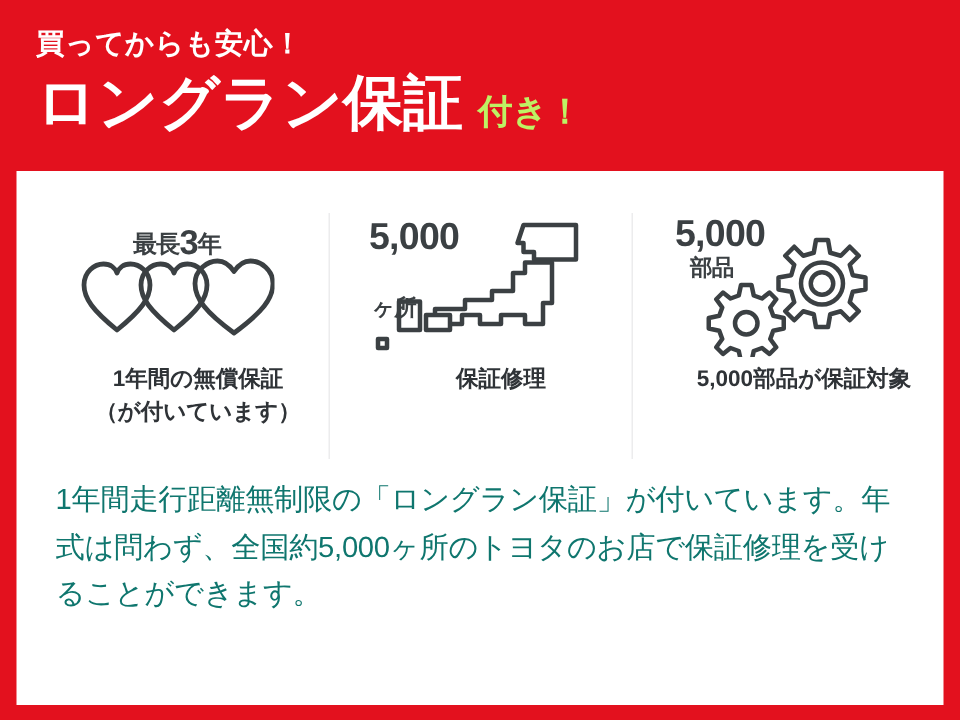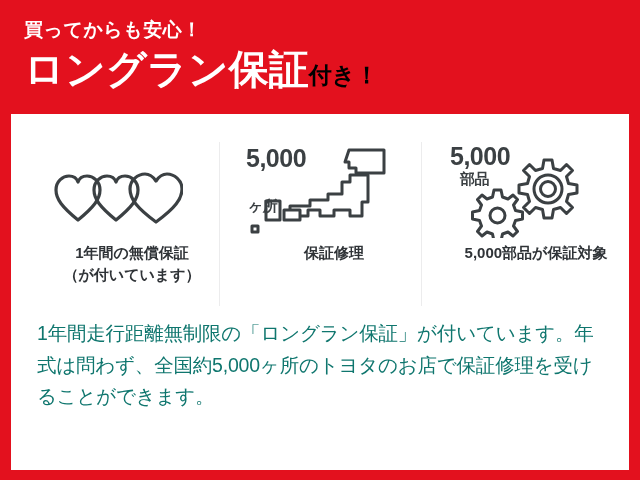--- a/index.html
+++ b/index.html
@@ -20,44 +20,46 @@
   
   .header {
     position: absolute;
     left: 0;
     top: 0;
     width: 640px;
     height: 114px;
     background: #e3111e;
     box-sizing: border-box;
     padding: 20px 0 16px 24px;
+    font-family: Liberation Serif, serif;
   }
   .header-kicker {
     color: #ffffff;
     font-size: 19px;
     font-weight: bold;
     letter-spacing: 0.5px;
     line-height: 1;
     margin: 0 0 10px 0;
     white-space: nowrap;
   }
   .headline-row {
     display: flex;
     align-items: baseline;
+    gap: 10px;
     white-space: nowrap;
   }
   .headline-main {
     color: #ffffff;
     font-size: 40px;
     font-weight: bold;
     line-height: 1;
     letter-spacing: 0px;
   }
   .headline-suffix {
-    color: #000000;
+    color: #bef264;
     font-size: 23px;
     font-weight: bold;
     line-height: 1;
   }
 
   
   .card {
     position: absolute;
     left: 11px;
     top: 114px;
@@ -216,20 +218,23 @@
     </div>
   </div>
 
   <div class="card">
 
     <div class="features">
 
       <div class="feature">
         <div class="icon-block">
           <div class="icon-inner">
+            <div class="big-num c1-label">
+              <span>最長</span><span class="num3">3</span><span>年</span>
+            </div>
             <svg class="hearts" width="130" height="52" viewBox="0 0 130 52">
               <g fill="none" stroke="#3b4043" stroke-width="3.2" stroke-linejoin="round">
                 <path d="M25 48 C9 35 3 27 3 18 C3 9 10 4 16 4 C21 4 24 7 25 10 C26 7 29 4 34 4 C40 4 47 9 47 18 C47 27 41 35 25 48 Z"></path>
                 <path d="M63 48 C47 35 41 27 41 18 C41 9 48 4 54 4 C59 4 62 7 63 10 C64 7 67 4 72 4 C78 4 85 9 85 18 C85 27 79 35 63 48 Z"></path>
                 <path d="M103 50 C84 36 77 27 77 17 C77 8 85 2 92 2 C98 2 101 6 103 9 C105 6 108 2 114 2 C121 2 129 8 129 17 C129 27 122 36 103 50 Z"></path>
               </g>
             </svg>
           </div>
         </div>
         <div class="caption">

